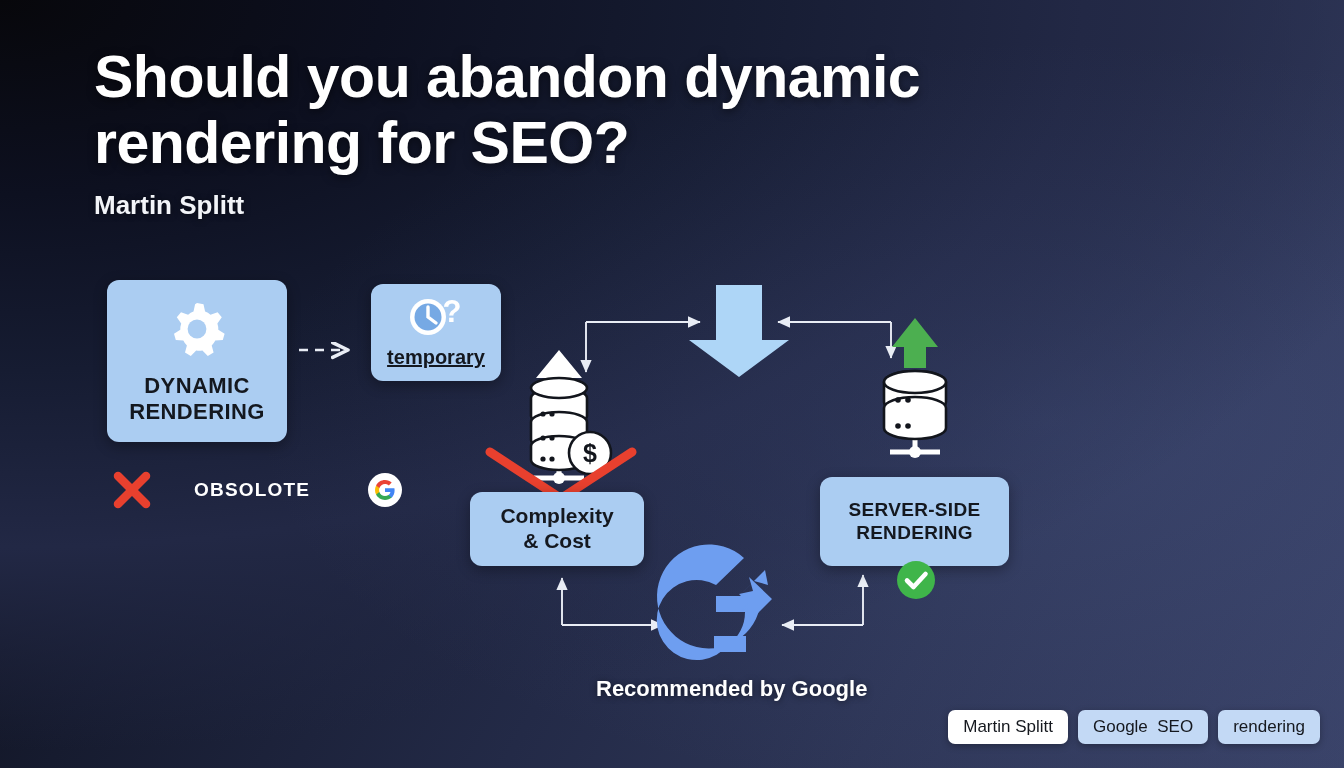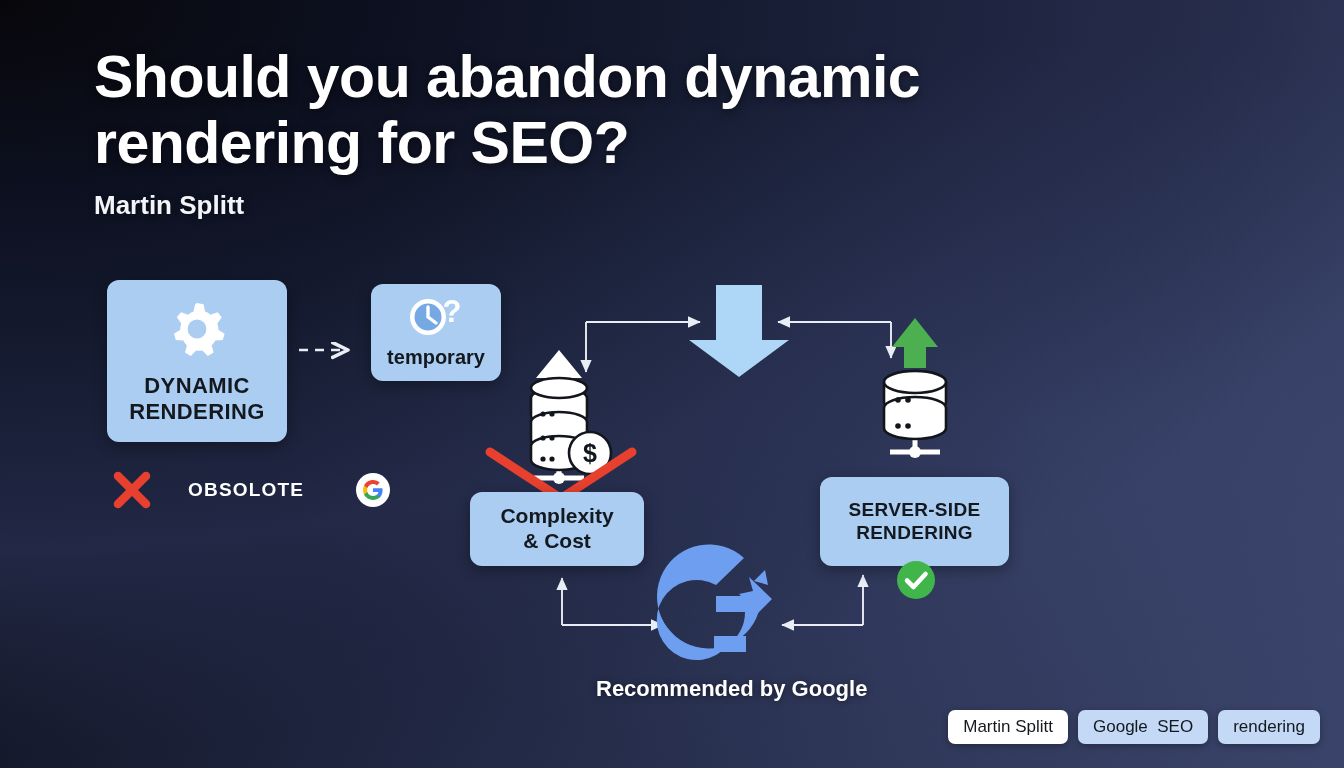--- a/index.html
+++ b/index.html
@@ -52,34 +52,34 @@
     color: #14181f;
     box-shadow: 0 4px 14px rgba(0,0,0,0.33);
     text-align: center;
   }
   .node .label { font-weight: bold; line-height: 1.18; }
 
   #node-dynamic { left: 107px; top: 280px; width: 180px; height: 162px; }
   #node-dynamic .label { font-size: 22px; letter-spacing: 0.4px; margin-top: 12px; }
 
   #node-temporary { left: 371px; top: 284px; width: 130px; height: 97px; }
-  #node-temporary .label { font-size: 20px; margin-top: 6px; }
+  #node-temporary .label { font-size: 20px; margin-top: 6px; text-decoration: underline; }
 
   #node-complexity { left: 470px; top: 492px; width: 174px; height: 74px; }
   #node-complexity .label { font-size: 21px; }
 
   #node-ssr { left: 820px; top: 477px; width: 189px; height: 89px; }
   #node-ssr .label { font-size: 19px; letter-spacing: 0.3px; }
 
   
   .icon-abs { position: absolute; }
 
   .obsolete-row {
     position: absolute; left: 110px; top: 468px;
-    display: flex; align-items: center; gap: 18px; text-align: center;
+    display: flex; align-items: center; gap: 24px; text-align: center;
   }
   .obsolete-label {
     font-size: 19px; font-weight: bold; color: #ffffff;
     letter-spacing: 1.2px; margin-left: 16px;
   }
 
   .rec-label {
     position: absolute; left: 596px; top: 676px;
     font-size: 22px; font-weight: bold; color: #ffffff;
     text-shadow: 0 1px 6px rgba(0,0,0,0.5);

